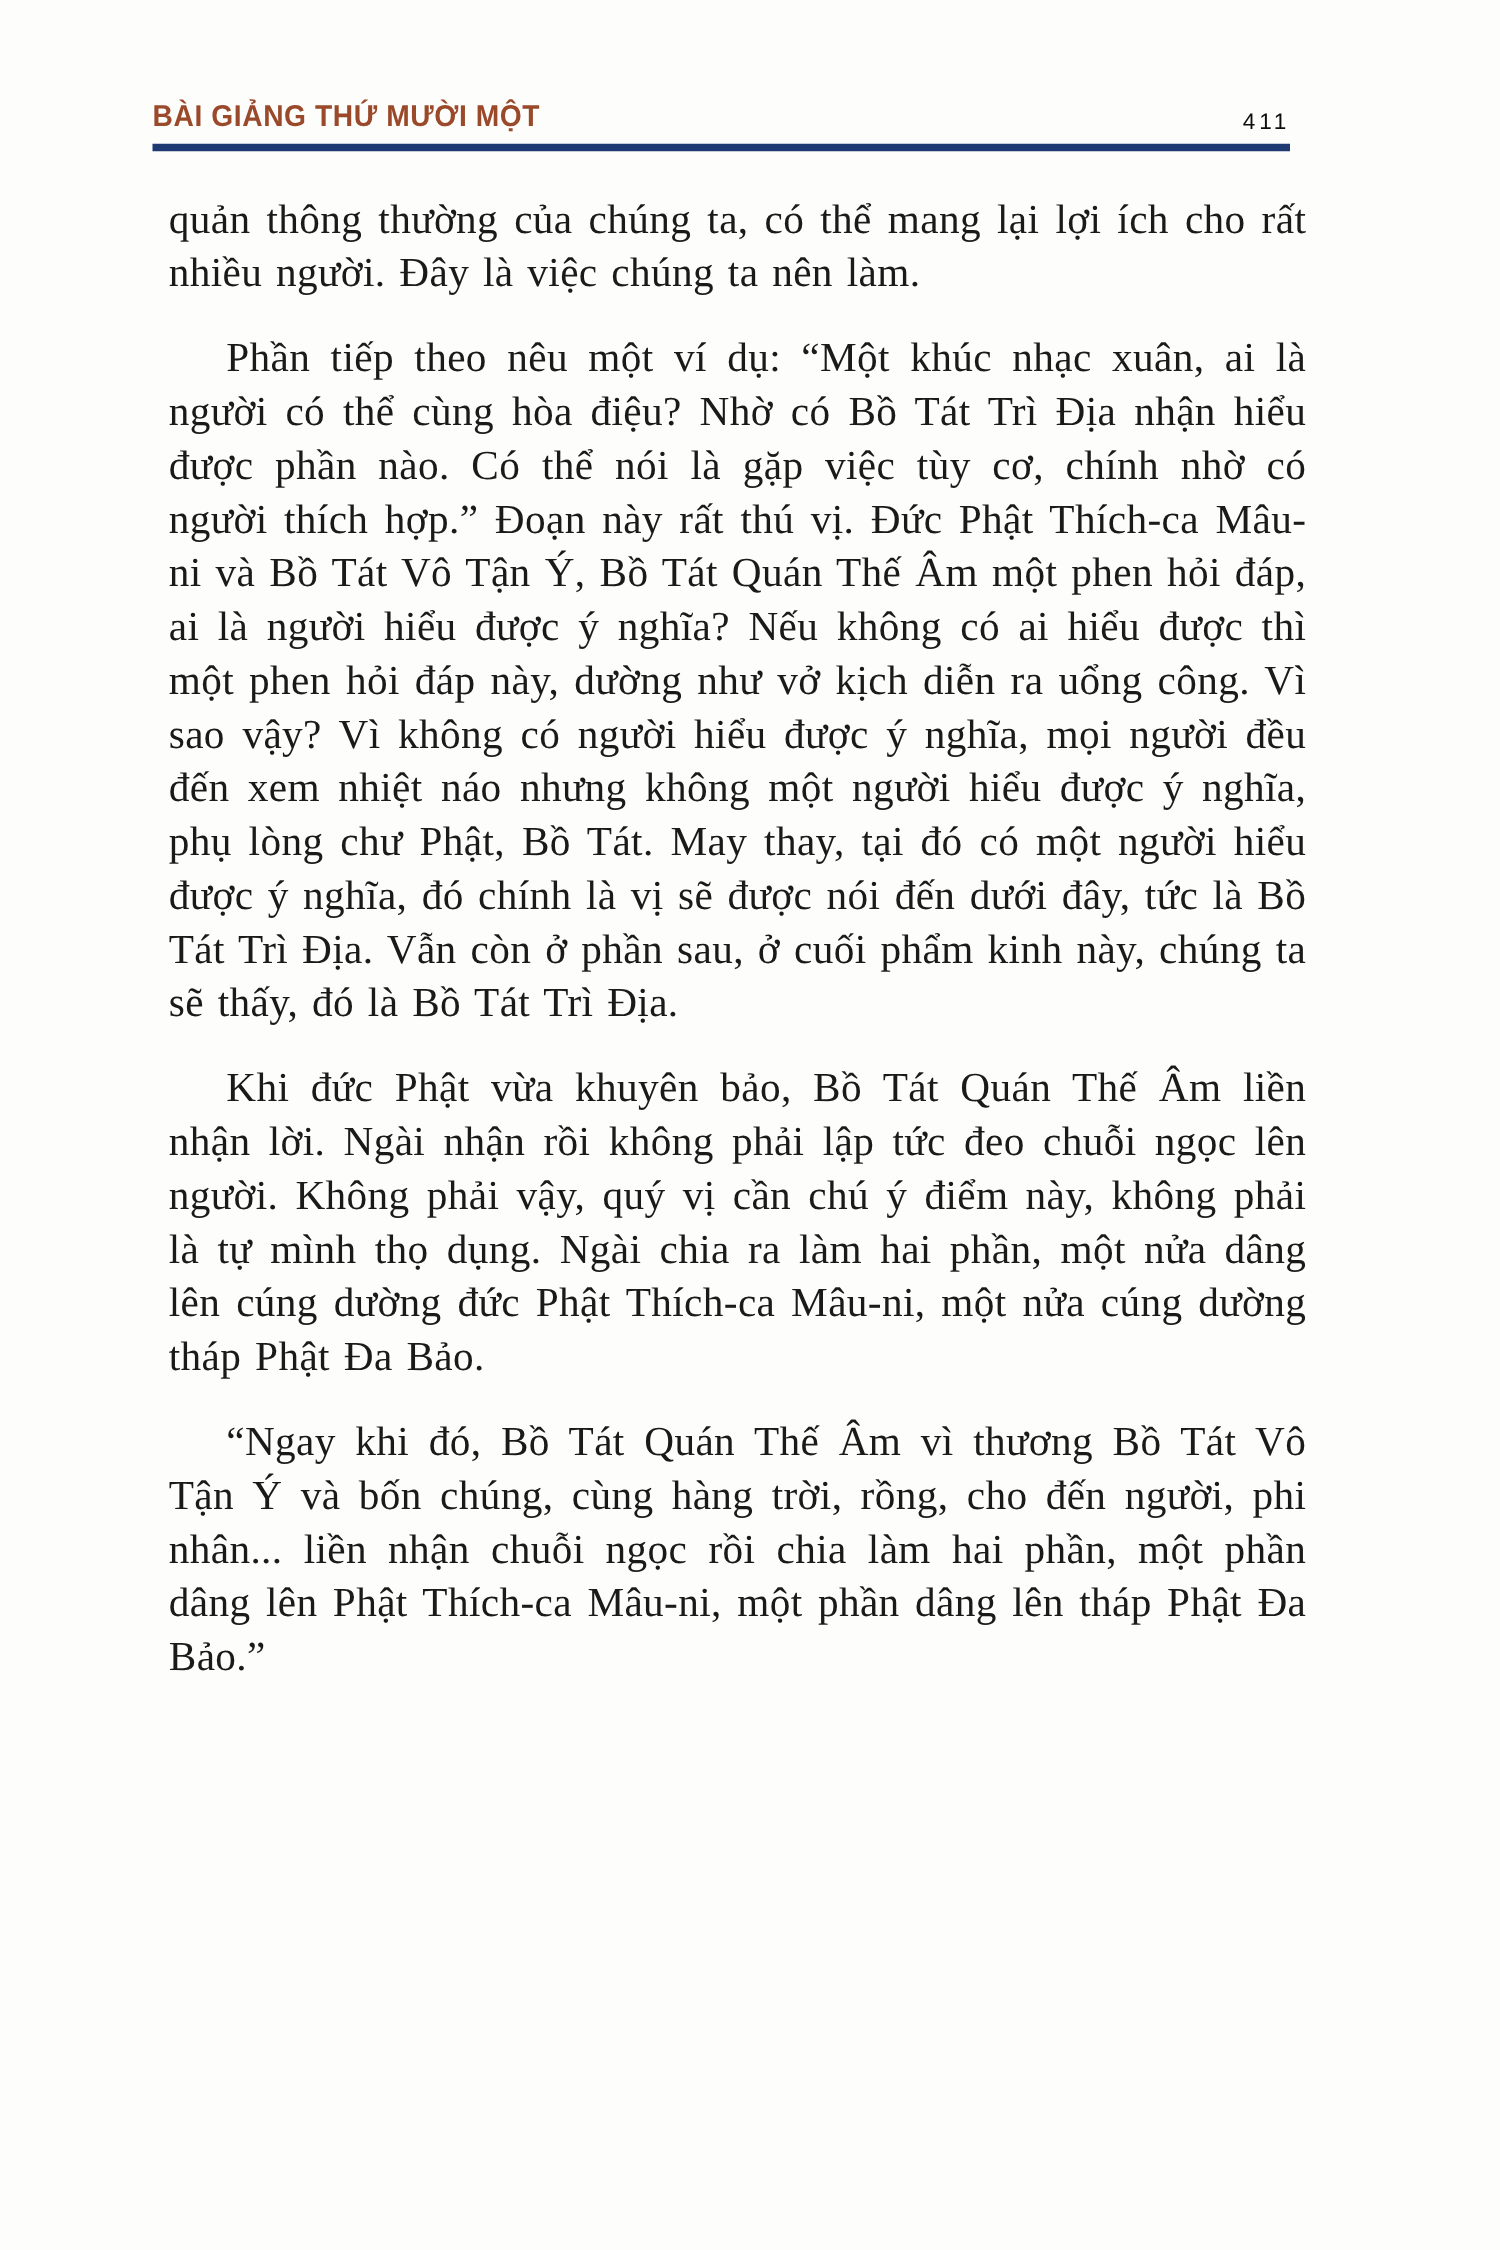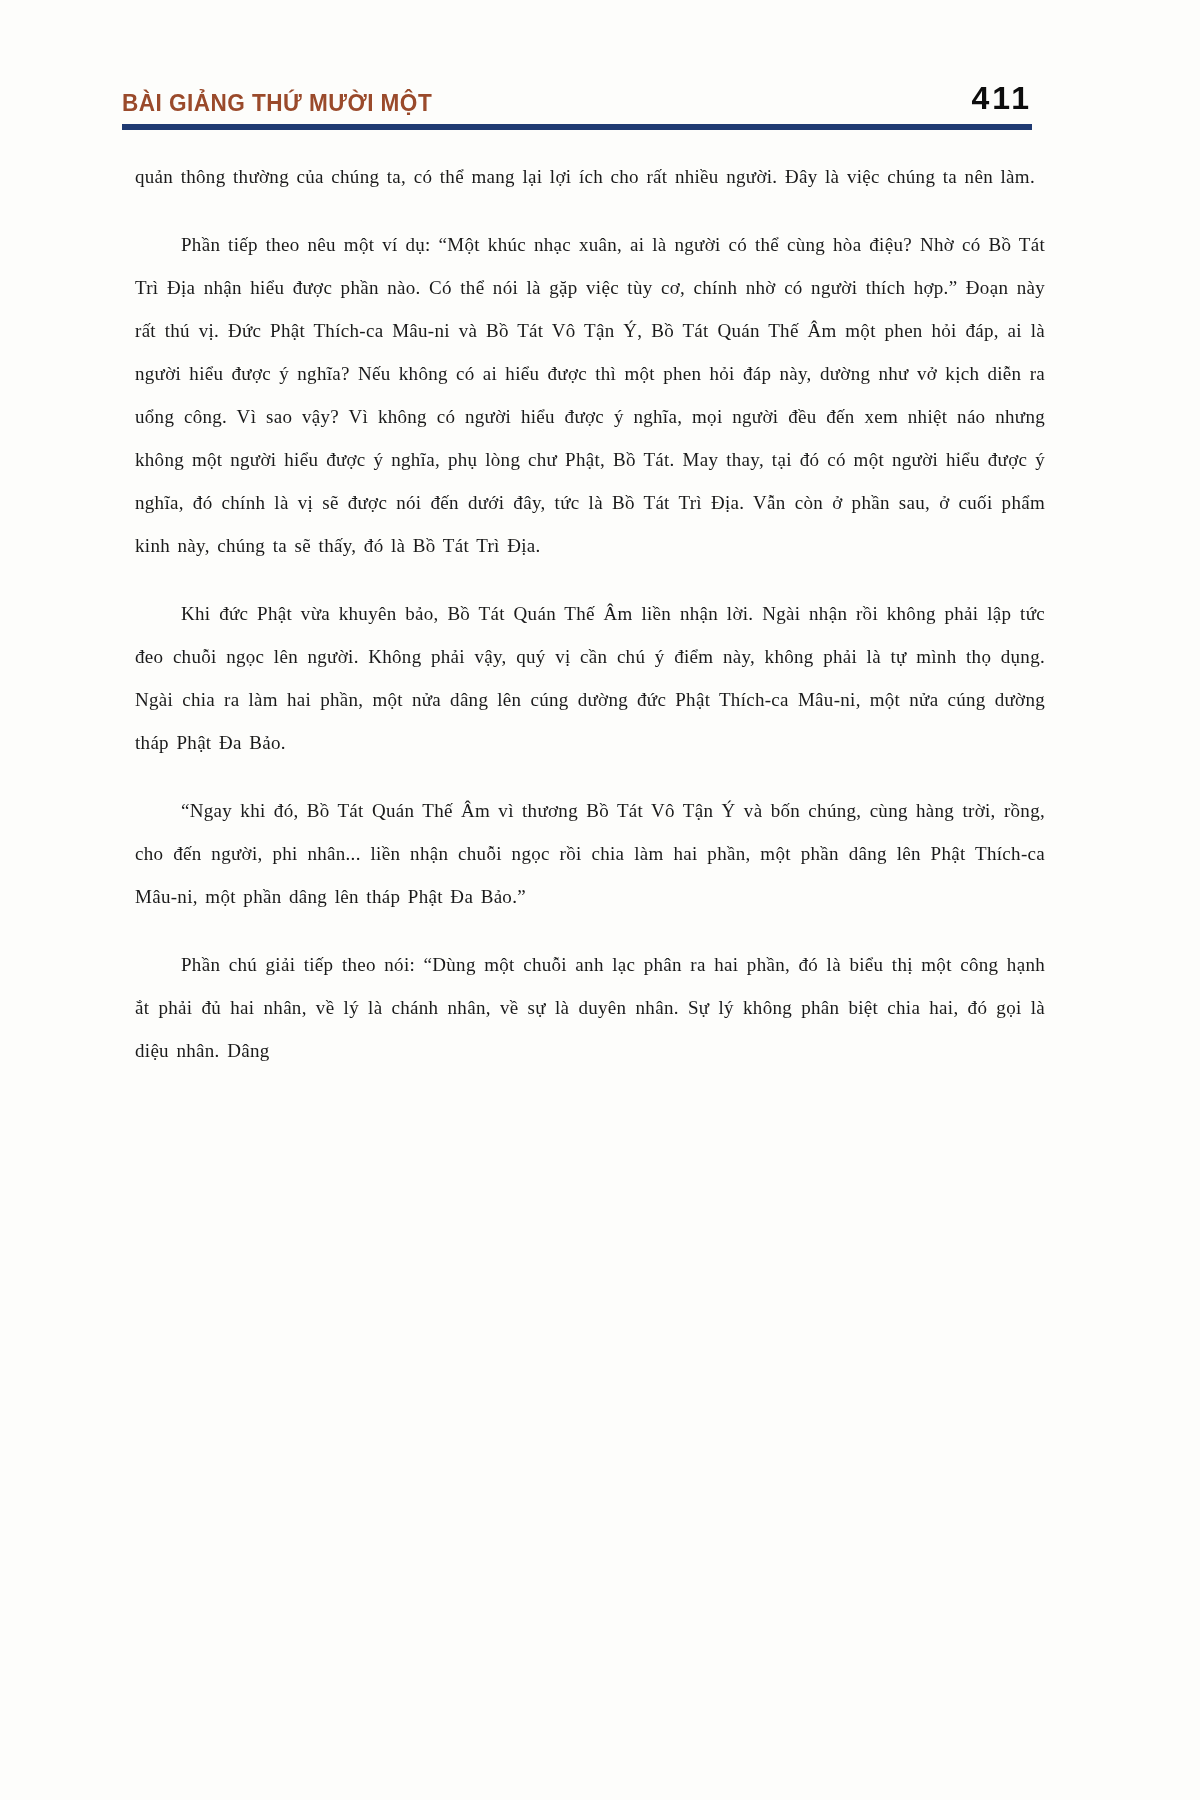--- a/index.html
+++ b/index.html
@@ -35,36 +35,36 @@
     font-weight:700;
     font-size:24px;
     letter-spacing:0.5px;
     color:var(--header-text);
     transform:scaleX(0.94);
     transform-origin:left bottom;
     white-space:nowrap;
   }
   .page-number{
     font-family:"Liberation Sans", sans-serif;
-    font-weight:700;
-    font-size:32px;
+    font-weight:400;
+    font-size:18px;
     letter-spacing:3px;
     color:#0d0d0d;
     text-align:right;
   }
   .header-rule{
     height:6px;
     margin-top:7px;
     background:var(--header-rule);
   }
   .body-text{
     position:absolute;
     left:135px;top:155px;
     width:910px;
-    font-size:19px;
+    font-size:33px;
     line-height:43px;
     text-align:justify;
     letter-spacing:0.3px;
     word-spacing:2.5px;
     color:var(--body-text);
   }
   .para{
     margin:0 0 25px 0;
   }
   .para.indent{
@@ -82,16 +82,15 @@
       <span class="page-number">411</span>
     </div>
     <div class="header-rule"></div>
   </div>
 
   <div class="body-text">
     <p class="para no-indent">quản thông thường của chúng ta, có thể mang lại lợi ích cho rất nhiều người. Đây là việc chúng ta nên làm.</p>
     <p class="para indent">Phần tiếp theo nêu một ví dụ: “Một khúc nhạc xuân, ai là người có thể cùng hòa điệu? Nhờ có Bồ Tát Trì Địa nhận hiểu được phần nào. Có thể nói là gặp việc tùy cơ, chính nhờ có người thích hợp.” Đoạn này rất thú vị. Đức Phật Thích-ca Mâu-ni và Bồ Tát Vô Tận Ý, Bồ Tát Quán Thế Âm một phen hỏi đáp, ai là người hiểu được ý nghĩa? Nếu không có ai hiểu được thì một phen hỏi đáp này, dường như vở kịch diễn ra uổng công. Vì sao vậy? Vì không có người hiểu được ý nghĩa, mọi người đều đến xem nhiệt náo nhưng không một người hiểu được ý nghĩa, phụ lòng chư Phật, Bồ Tát. May thay, tại đó có một người hiểu được ý nghĩa, đó chính là vị sẽ được nói đến dưới đây, tức là Bồ Tát Trì Địa. Vẫn còn ở phần sau, ở cuối phẩm kinh này, chúng ta sẽ thấy, đó là Bồ Tát Trì Địa.</p>
     <p class="para indent">Khi đức Phật vừa khuyên bảo, Bồ Tát Quán Thế Âm liền nhận lời. Ngài nhận rồi không phải lập tức đeo chuỗi ngọc lên người. Không phải vậy, quý vị cần chú ý điểm này, không phải là tự mình thọ dụng. Ngài chia ra làm hai phần, một nửa dâng lên cúng dường đức Phật Thích-ca Mâu-ni, một nửa cúng dường tháp Phật Đa Bảo.</p>
     <p class="para indent">“Ngay khi đó, Bồ Tát Quán Thế Âm vì thương Bồ Tát Vô Tận Ý và bốn chúng, cùng hàng trời, rồng, cho đến người, phi nhân... liền nhận chuỗi ngọc rồi chia làm hai phần, một phần dâng lên Phật Thích-ca Mâu-ni, một phần dâng lên tháp Phật Đa Bảo.”</p>
-    <p class="para indent">Phần chú giải tiếp theo nói: “Dùng một chuỗi anh lạc phân ra hai phần, đó là biểu thị một công hạnh ắt phải đủ hai nhân, về lý là chánh nhân, về sự là duyên nhân. Sự lý không phân biệt chia hai, đó gọi là diệu nhân. Dâng</p>
   </div>
 
 </div>
 
 </body></html>

